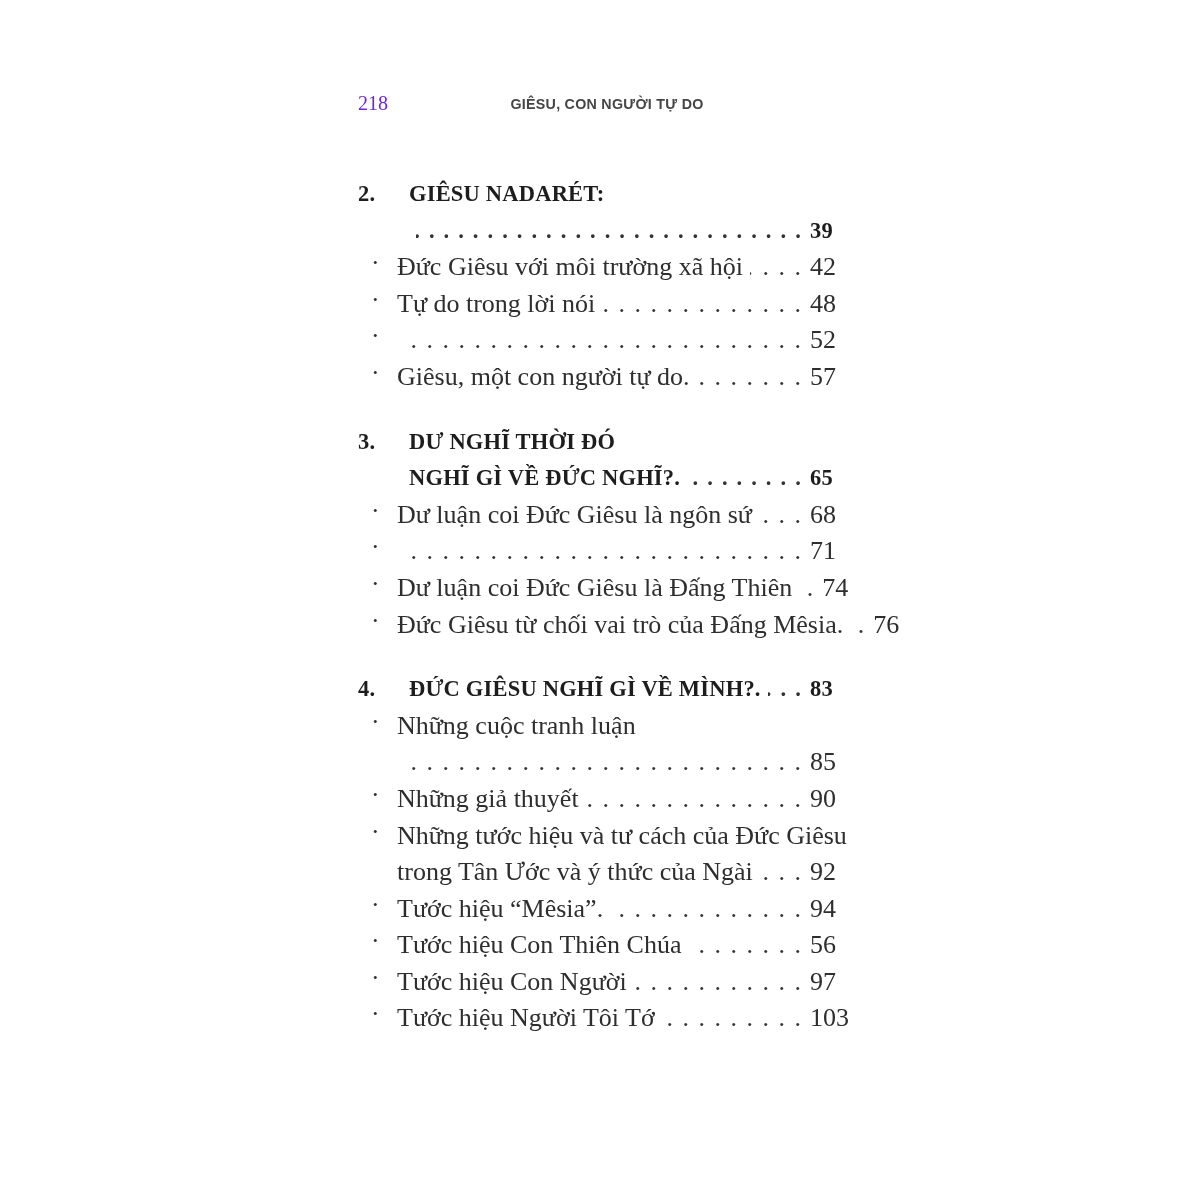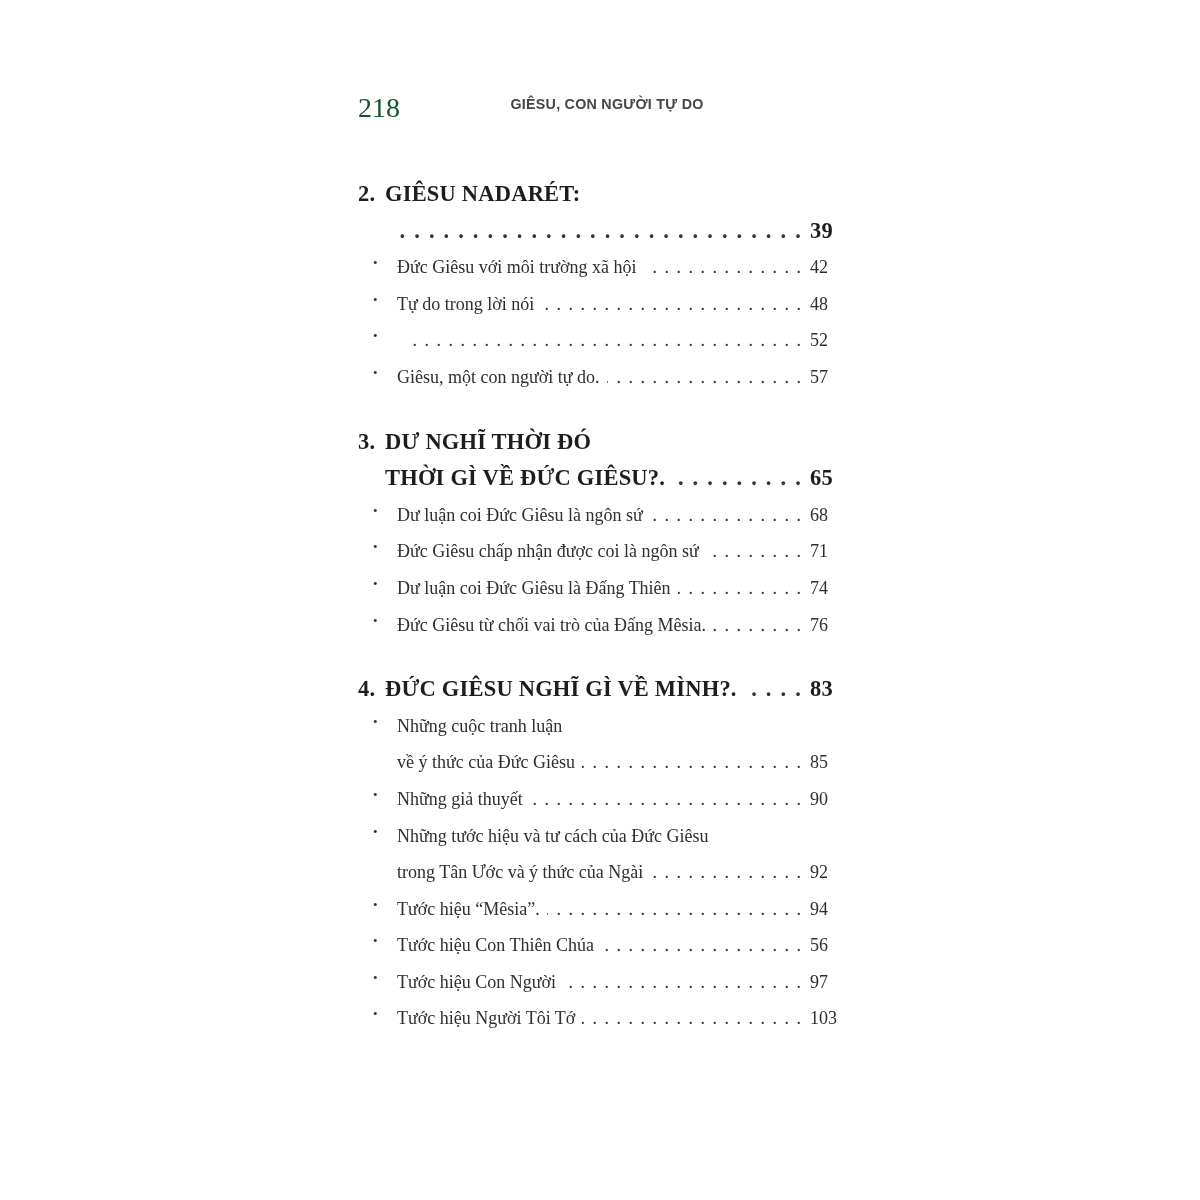--- a/index.html
+++ b/index.html
@@ -15,22 +15,22 @@
     position: absolute;
     left: 358px; top: 92px;
     width: 498px;
   }
   
   .header {
     position: relative;
     height: 26px;
   }
   .page-number {
-    font-size: 28px;
-    color: #14532d;
+    font-size: 20px;
+    color: #6d28d9;
   }
   .running-title {
     position: absolute;
     left: 0; right: 0; top: 3px;
     text-align: center;
     font-family: "Liberation Sans", sans-serif;
     font-size: 15.5px;
     font-weight: 700;
     letter-spacing: 0.3px;
     color: #454545;
@@ -40,37 +40,37 @@
   }
   
   .toc { margin-top: 58px; }
   .toc-section { margin-top: 28px; }
   .toc-section:first-child { margin-top: 0; }
 
   .line {
     display: flex;
     align-items: baseline;
     line-height: 36.6px;
-    font-size: 18px;
+    font-size: 26px;
   }
   .sec-heading {
     display: flex;
     align-items: flex-start;
     font-weight: 700;
     color: #1d1d1d;
     letter-spacing: 0.2px;
   }
   .sec-heading .line { font-size: 22.5px; }
   .sec-num {
     width: 27px;
     flex-shrink: 0;
     line-height: 36.6px;
     font-size: 22.5px;
   }
-  .sec-body { flex: 1; min-width: 0; }
+  .sec-body { flex: 1; min-width: 0; margin-left: 24px; }
 
   .item {
     display: flex;
     align-items: flex-start;
     padding-left: 15px;
   }
   .bullet {
     width: 24px;
     flex-shrink: 0;
     font-size: 13px;
@@ -172,21 +172,21 @@
 
   <section class="toc-section">
     <div class="sec-heading">
       <span class="sec-num">3.</span>
       <div class="sec-body">
   <div class="line">
     <span class="txt">DƯ NGHĨ THỜI ĐÓ</span>
   </div>
 
   <div class="line">
-    <span class="txt">THỜI GÌ VỀ ĐỨC GIÊSU?.</span>
+    <span class="txt">NGHĨ GÌ VỀ ĐỨC NGHĨ?.</span>
     <span class="leader"></span>
     <span class="pg">65</span>
   </div>
 </div>
     </div>
     <div class="sec-items">
   <div class="item">
     <span class="bullet">•</span>
     <div class="item-body">
   <div class="line">
@@ -194,21 +194,20 @@
     <span class="leader"></span>
     <span class="pg">68</span>
   </div>
 </div>
   </div>
 
   <div class="item">
     <span class="bullet">•</span>
     <div class="item-body">
   <div class="line">
-    <span class="txt">Đức Giêsu chấp nhận được coi là ngôn sứ</span>
     <span class="leader"></span>
     <span class="pg">71</span>
   </div>
 </div>
   </div>
 
   <div class="item">
     <span class="bullet">•</span>
     <div class="item-body">
   <div class="line">
@@ -245,21 +244,20 @@
     </div>
     <div class="sec-items">
   <div class="item">
     <span class="bullet">•</span>
     <div class="item-body">
   <div class="line">
     <span class="txt">Những cuộc tranh luận</span>
   </div>
 
   <div class="line">
-    <span class="txt">về ý thức của Đức Giêsu</span>
     <span class="leader"></span>
     <span class="pg">85</span>
   </div>
 </div>
   </div>
 
   <div class="item">
     <span class="bullet">•</span>
     <div class="item-body">
   <div class="line">

